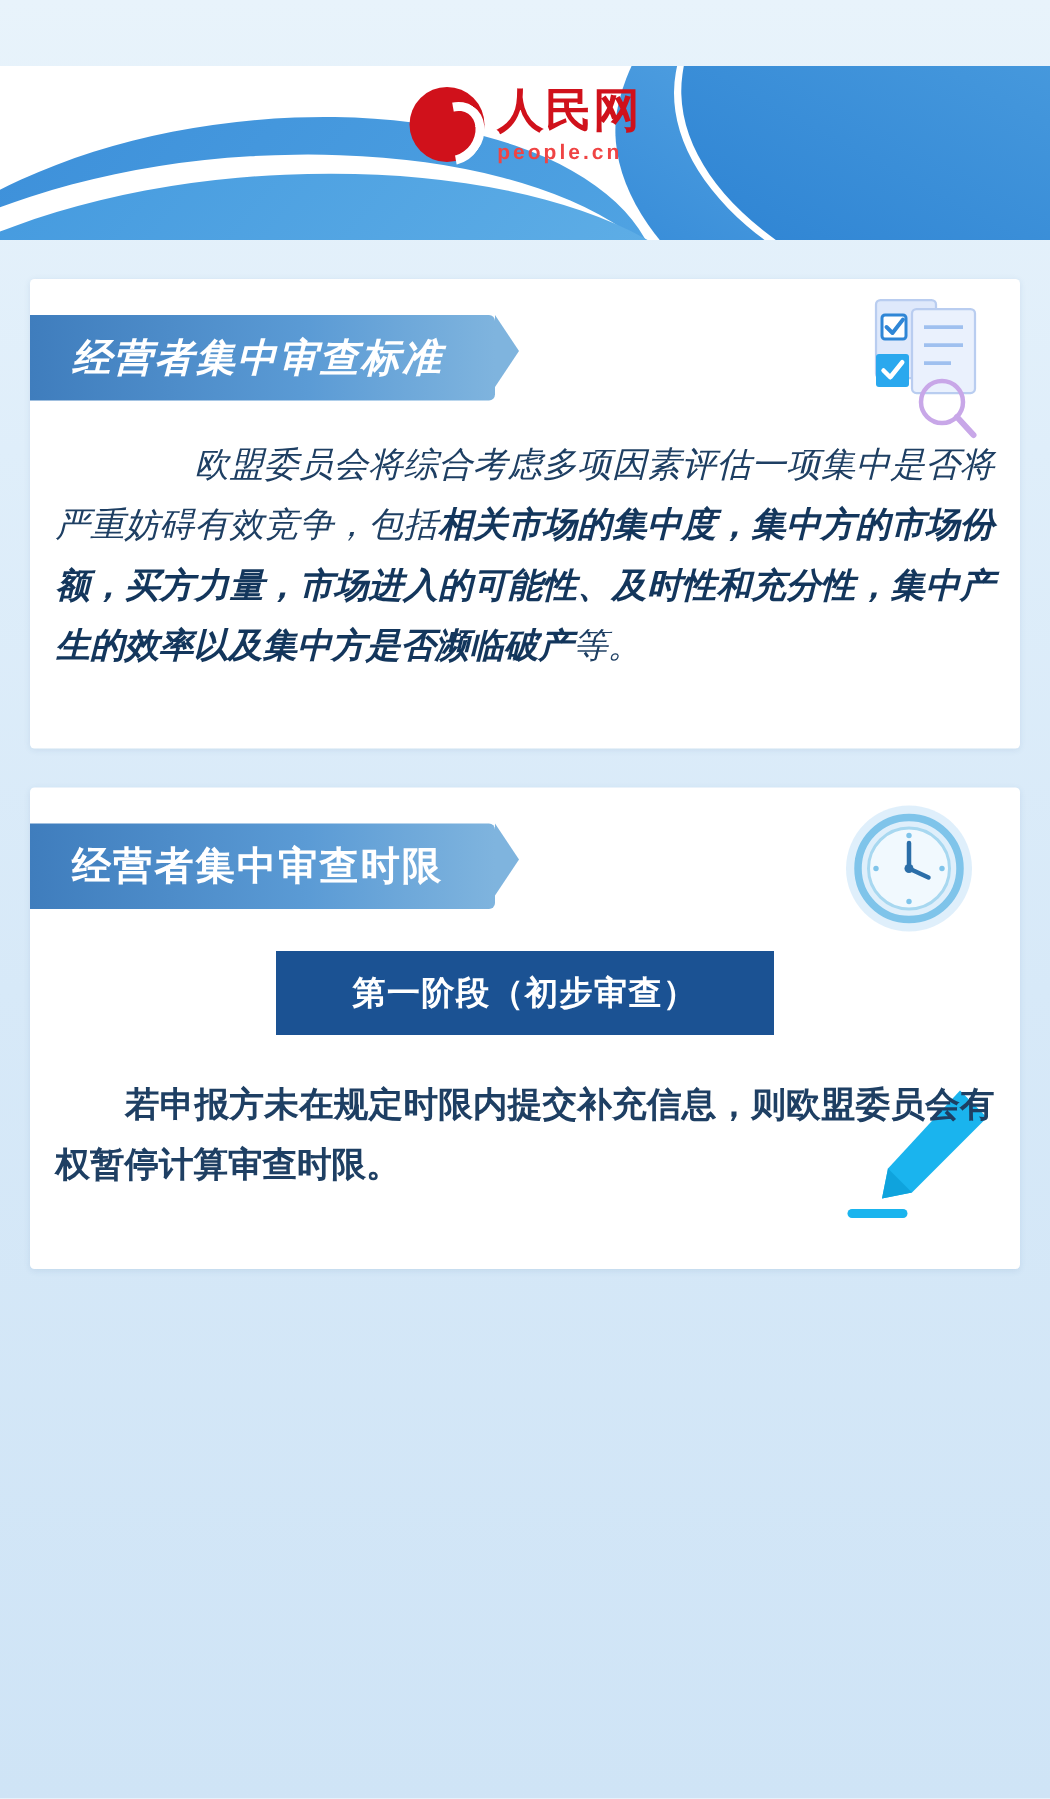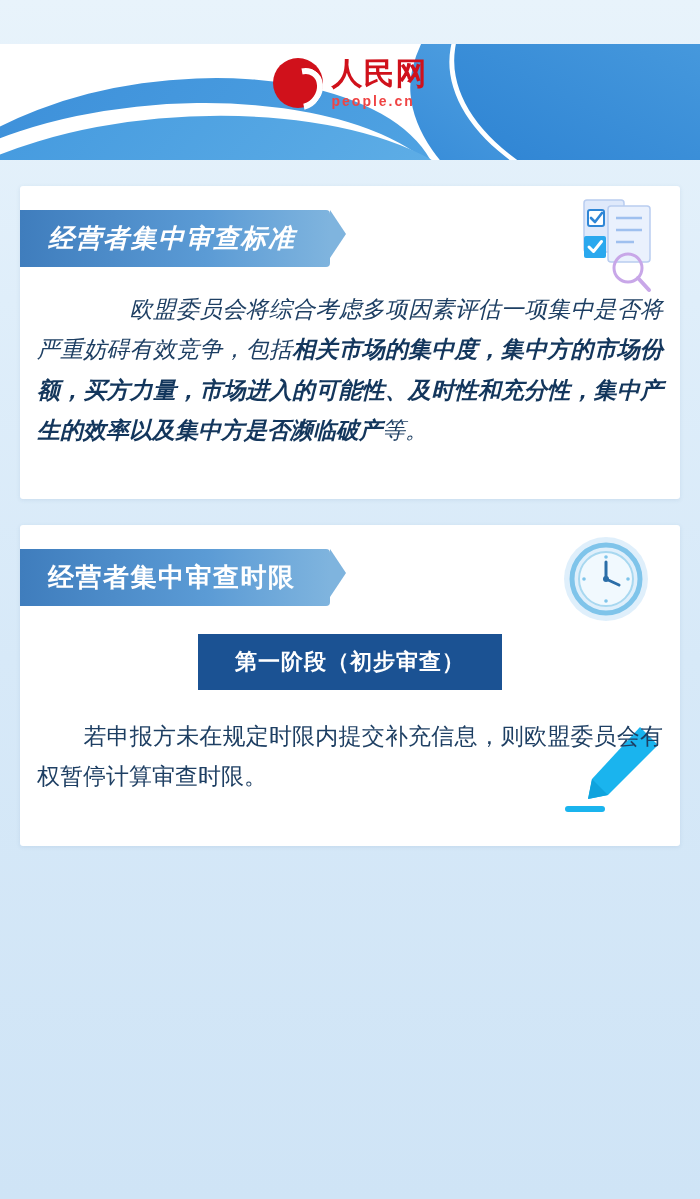--- a/index.html
+++ b/index.html
@@ -182,21 +182,21 @@
     margin-top: 22px;
     text-align: justify;
     position: relative;
     z-index: 2;
   }
   .body-text .indent { display: inline-block; width: 2em; }
   .body-text b { font-weight: bold; color: #13365c; }
 
   .stage-label {
     display: block;
-    width: 304px;
+    width: 332px;
     margin: 28px auto 6px auto;
     background: #1b5293;
     color: #ffffff;
     font-size: 22px;
     font-weight: bold;
     text-align: center;
     padding: 13px 0;
     letter-spacing: 1px;
     position: relative;
     z-index: 3;
@@ -231,20 +231,21 @@
   .art-feather {
     position: absolute;
     left: 8px;
     top: 432px;
     width: 110px;
     height: 130px;
     z-index: 1;
   }
   .tail-text {
     margin-top: 26px;
+    font-weight: bold;
   }
 </style>
 </head>
 <body>
 
 <div class="header">
   <div class="header-wave-a"></div>
   <div class="header-wave-b"></div>
   <div class="header-wave-c"></div>
   <div class="header-wave-r1"></div>

